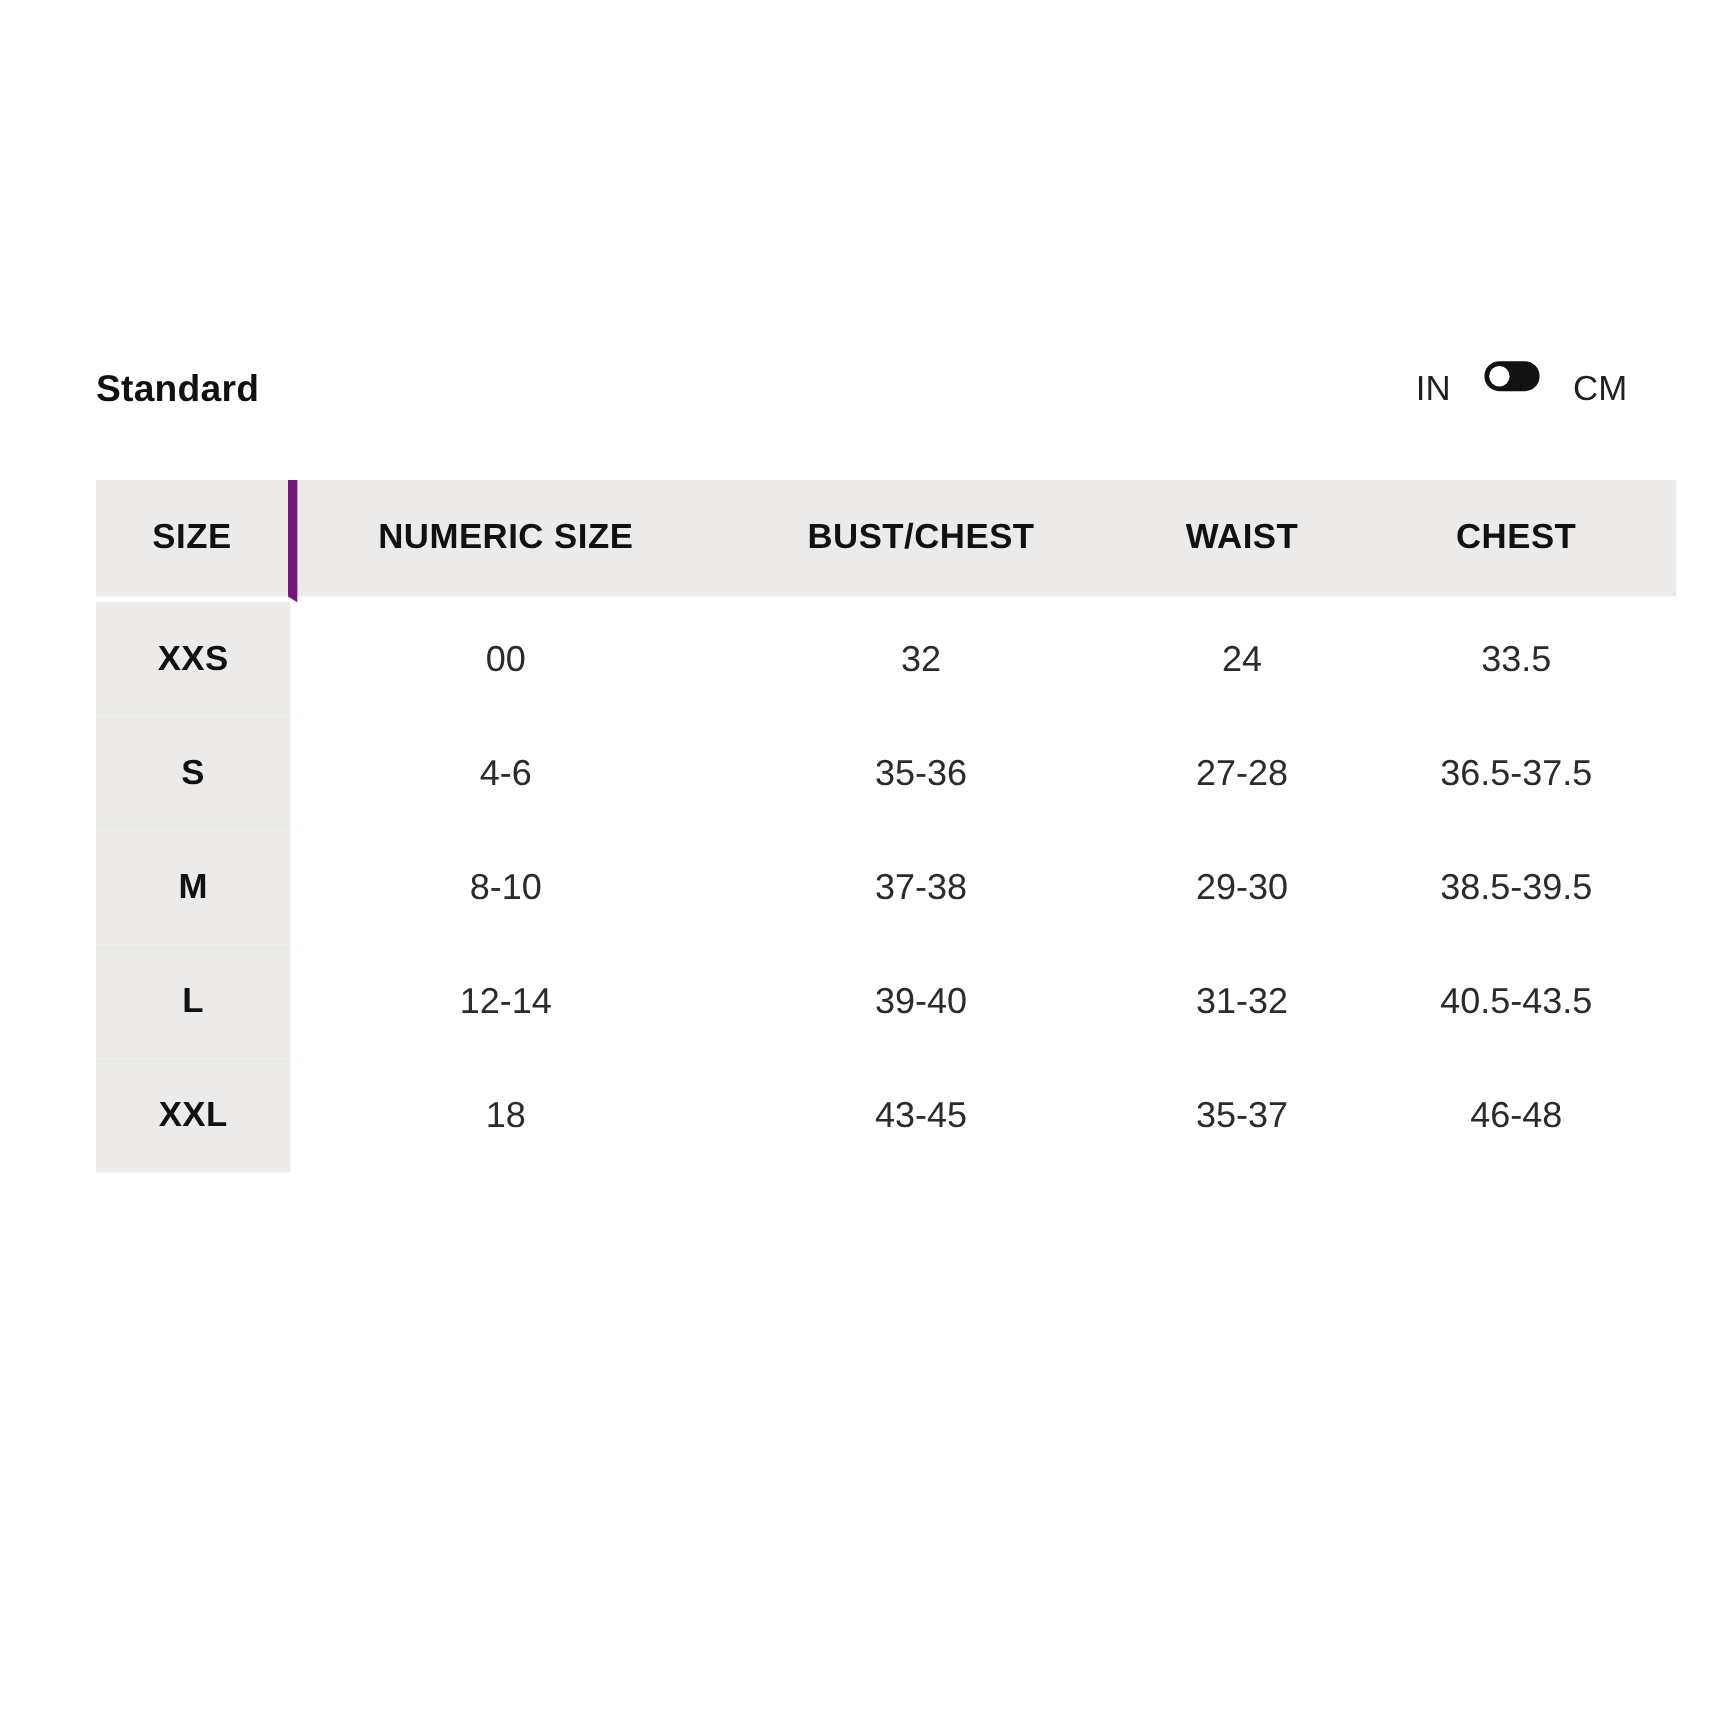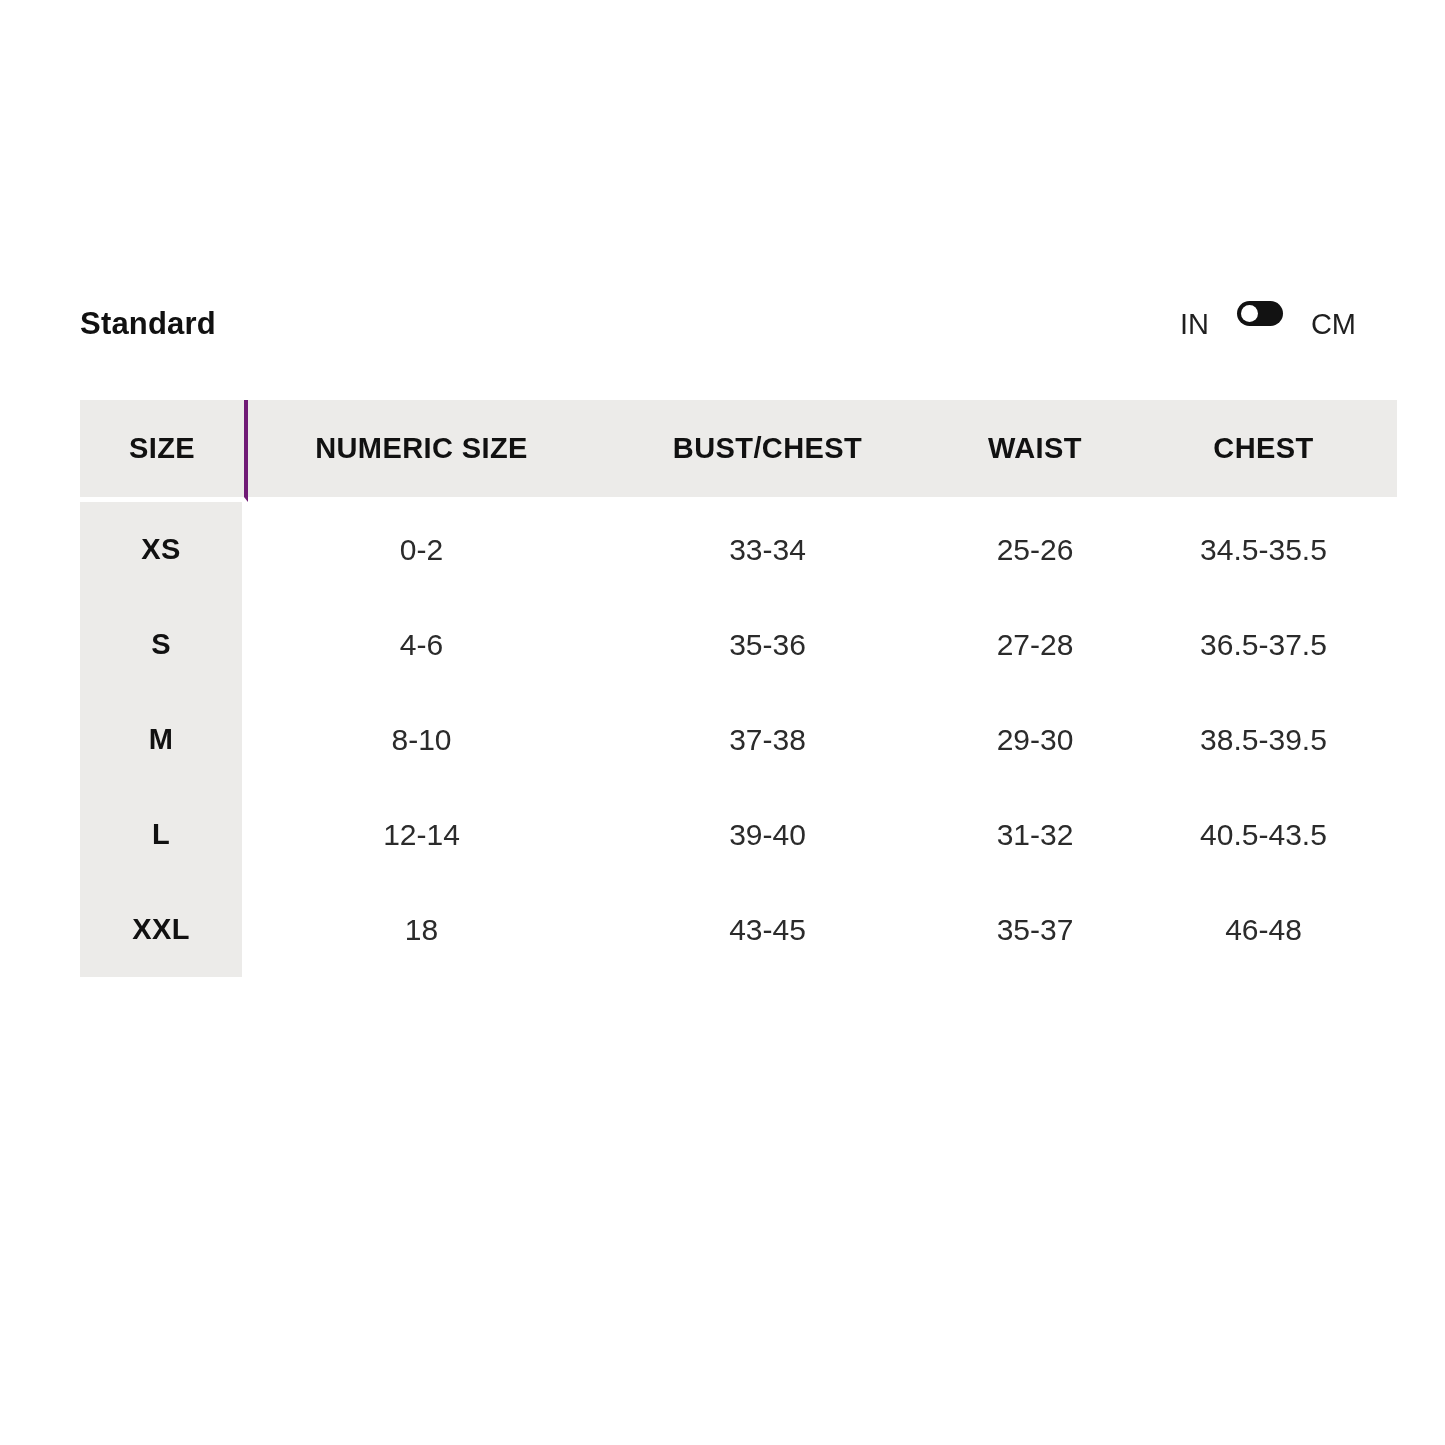--- a/index.html
+++ b/index.html
@@ -71,21 +71,21 @@
     height: 97px;
     font-size: 29px;
     font-weight: 700;
     letter-spacing: 0.4px;
     text-align: center;
     vertical-align: middle;
     padding: 0;
     border-bottom: 5px solid #ffffff;
   }
   .size-table thead th:first-child {
-    border-right: 4px solid #701a75;
+    border-right: 8px solid #701a75;
   }
   .size-table tbody th {
     background: var(--table-cell-bg, #eceBe9);
     height: 95px;
     font-size: 29px;
     font-weight: 700;
     letter-spacing: 0.4px;
     text-align: center;
     vertical-align: middle;
     padding: 0;
@@ -130,28 +130,28 @@
     <thead>
       <tr>
         <th>SIZE</th>
         <th>NUMERIC SIZE</th>
         <th>BUST/CHEST</th>
         <th>WAIST</th>
         <th>CHEST</th>
       </tr>
     </thead>
     <tbody id="table-body">
+  <tr>
+    <th>XXS</th>
+    <td>00</td>
+    <td>32</td>
+    <td>24</td>
+    <td>33.5</td>
+  </tr>
 
-  <tr>
-    <th>XS</th>
-    <td>0-2</td>
-    <td>33-34</td>
-    <td>25-26</td>
-    <td>34.5-35.5</td>
-  </tr>
 
   <tr>
     <th>S</th>
     <td>4-6</td>
     <td>35-36</td>
     <td>27-28</td>
     <td>36.5-37.5</td>
   </tr>
 
   <tr>

